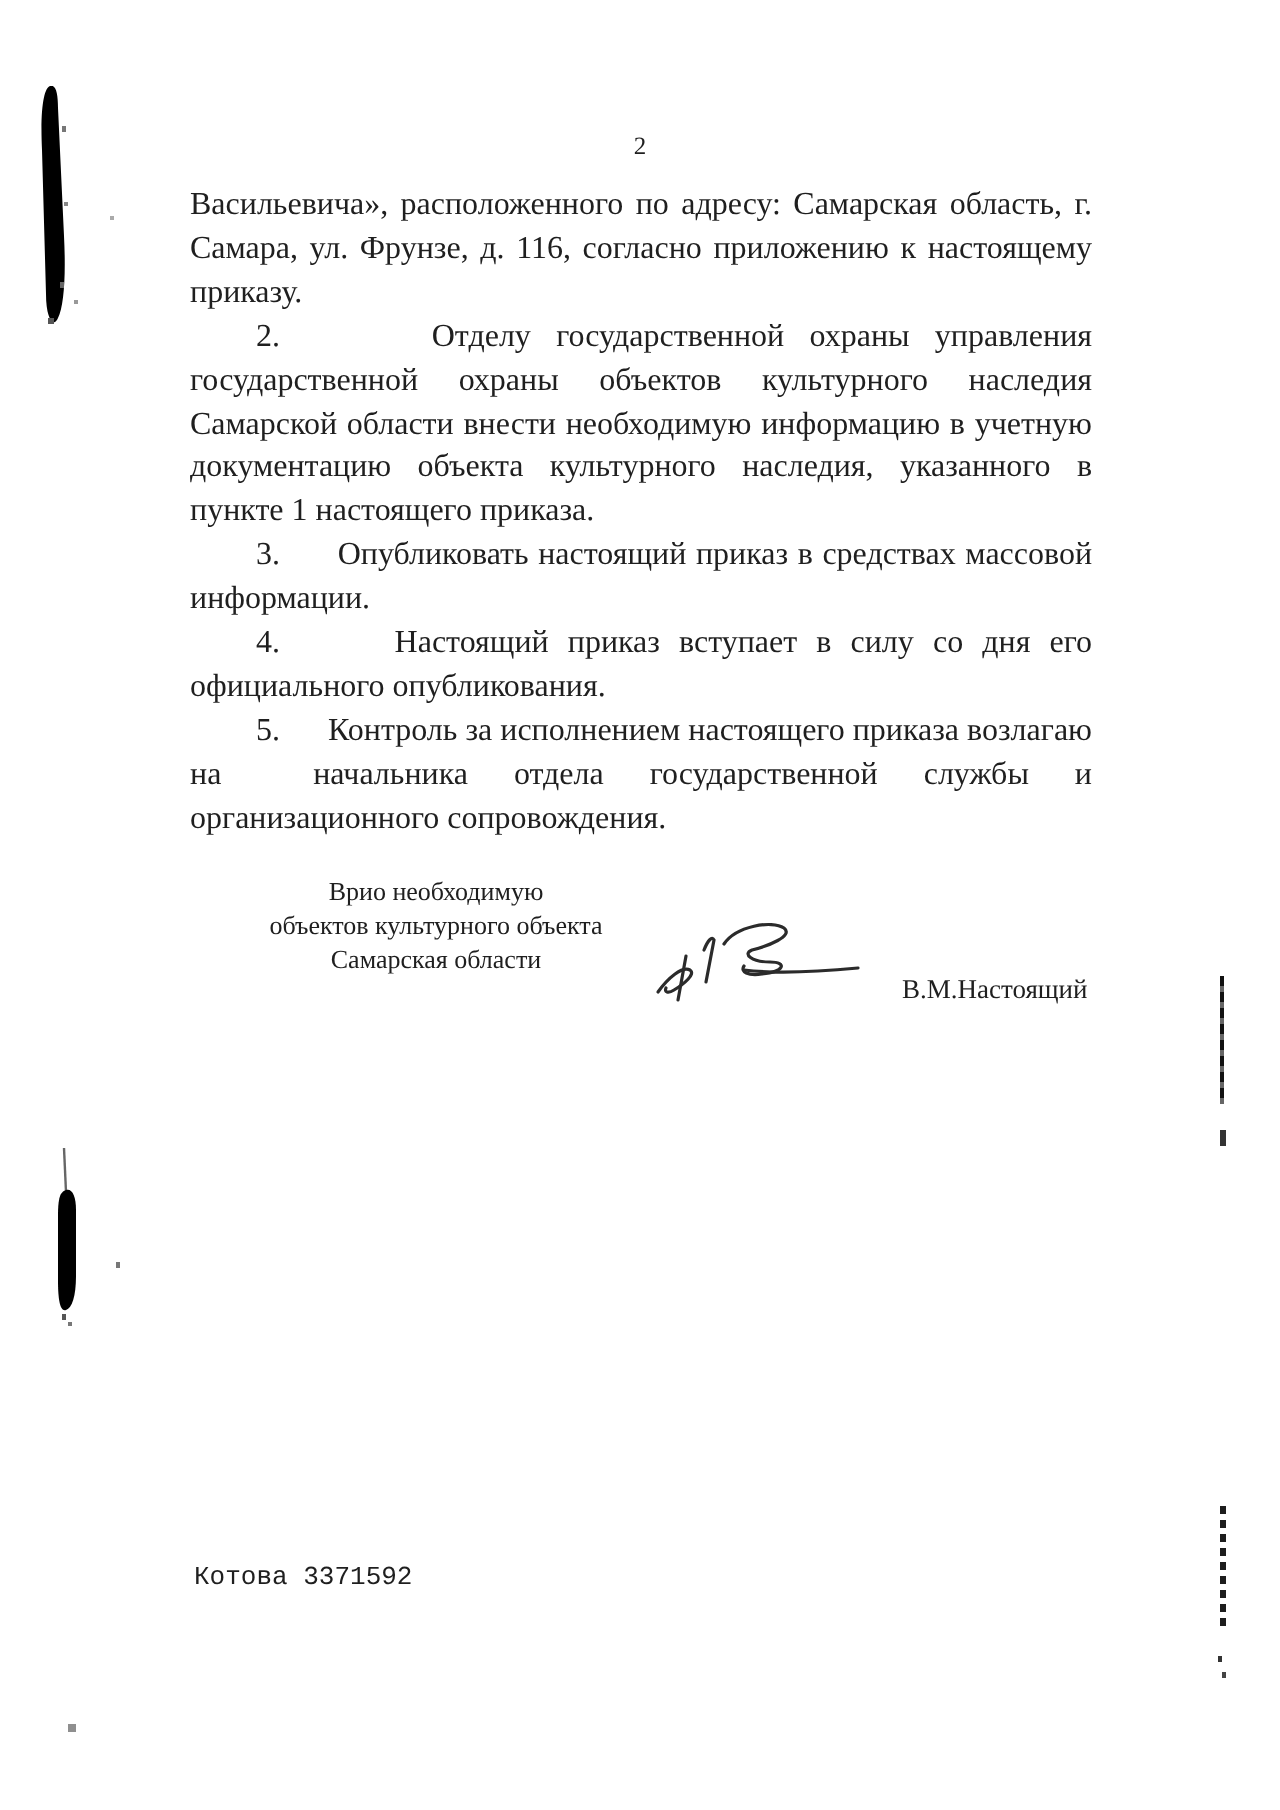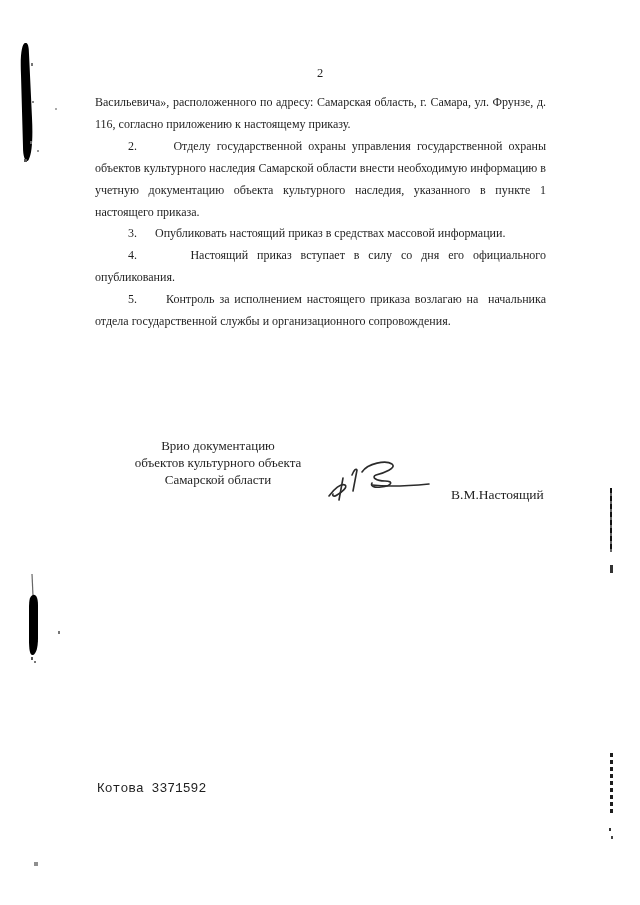--- a/index.html
+++ b/index.html
@@ -21,21 +21,21 @@
     left: 0;
     width: 640px;
     text-align: center;
     font-size: 12.5px;
   }
   .content {
     position: absolute;
     top: 92px;
     left: 95px;
     width: 451px;
-    font-size: 12px;
+    font-size: 16px;
     line-height: 21.9px;
     text-align: justify;
   }
   .content p {
     margin: 0;
     padding: 0;
   }
   .content p.indent {
     text-indent: 33px;
   }
@@ -99,23 +99,23 @@
 
 <div class="content">
   <p>Васильевича», расположенного по адресу: Самарская область, г. Самара, ул. Фрунзе, д. 116, согласно приложению к настоящему приказу.</p>
   <p class="indent">2.&nbsp;&nbsp;&nbsp;&nbsp;&nbsp;&nbsp;Отделу государственной охраны управления государственной охраны объектов культурного наследия Самарской области внести необходимую информацию в учетную документацию объекта культурного наследия, указанного в пункте 1 настоящего приказа.</p>
   <p class="indent">3.&nbsp;&nbsp;&nbsp;&nbsp;&nbsp;&nbsp;Опубликовать настоящий приказ в средствах массовой информации.</p>
   <p class="indent">4.&nbsp;&nbsp;&nbsp;&nbsp;&nbsp;&nbsp;Настоящий приказ вступает в силу со дня его официального опубликования.</p>
   <p class="indent">5.&nbsp;&nbsp;&nbsp;&nbsp;&nbsp;&nbsp;Контроль за исполнением настоящего приказа возлагаю на&nbsp; начальника отдела государственной службы и организационного сопровождения.</p>
 </div>
 
 <div class="sig-title">
-  <div>Врио документацию</div>
+  <div>Врио необходимую</div>
   <div>объектов культурного объекта</div>
-  <div>Самарской области</div>
+  <div>Самарская области</div>
 </div>
 
 <svg class="sig-scribble" viewBox="0 0 118 50" fill="none" stroke="#2b2b2b" stroke-width="1.6" stroke-linecap="round">
   <path d="M3,38 C8,31 15,25 19,27 C22,29 16,34 11,37 C8,39 6,38 7,36"></path>
   <path d="M17,20 L13,42"></path>
   <path d="M26,17 C28,12 30,10 31,12 L27,33"></path>
   <path d="M36,14 C42,5 60,2 66,6 C71,10 58,15 50,17 C45,19 50,23 59,23 C68,23 66,28 55,29 C48,30 44,28 46,25"></path>
   <path d="M46,27 C62,29 82,28 103,26"></path>
 </svg>
 

